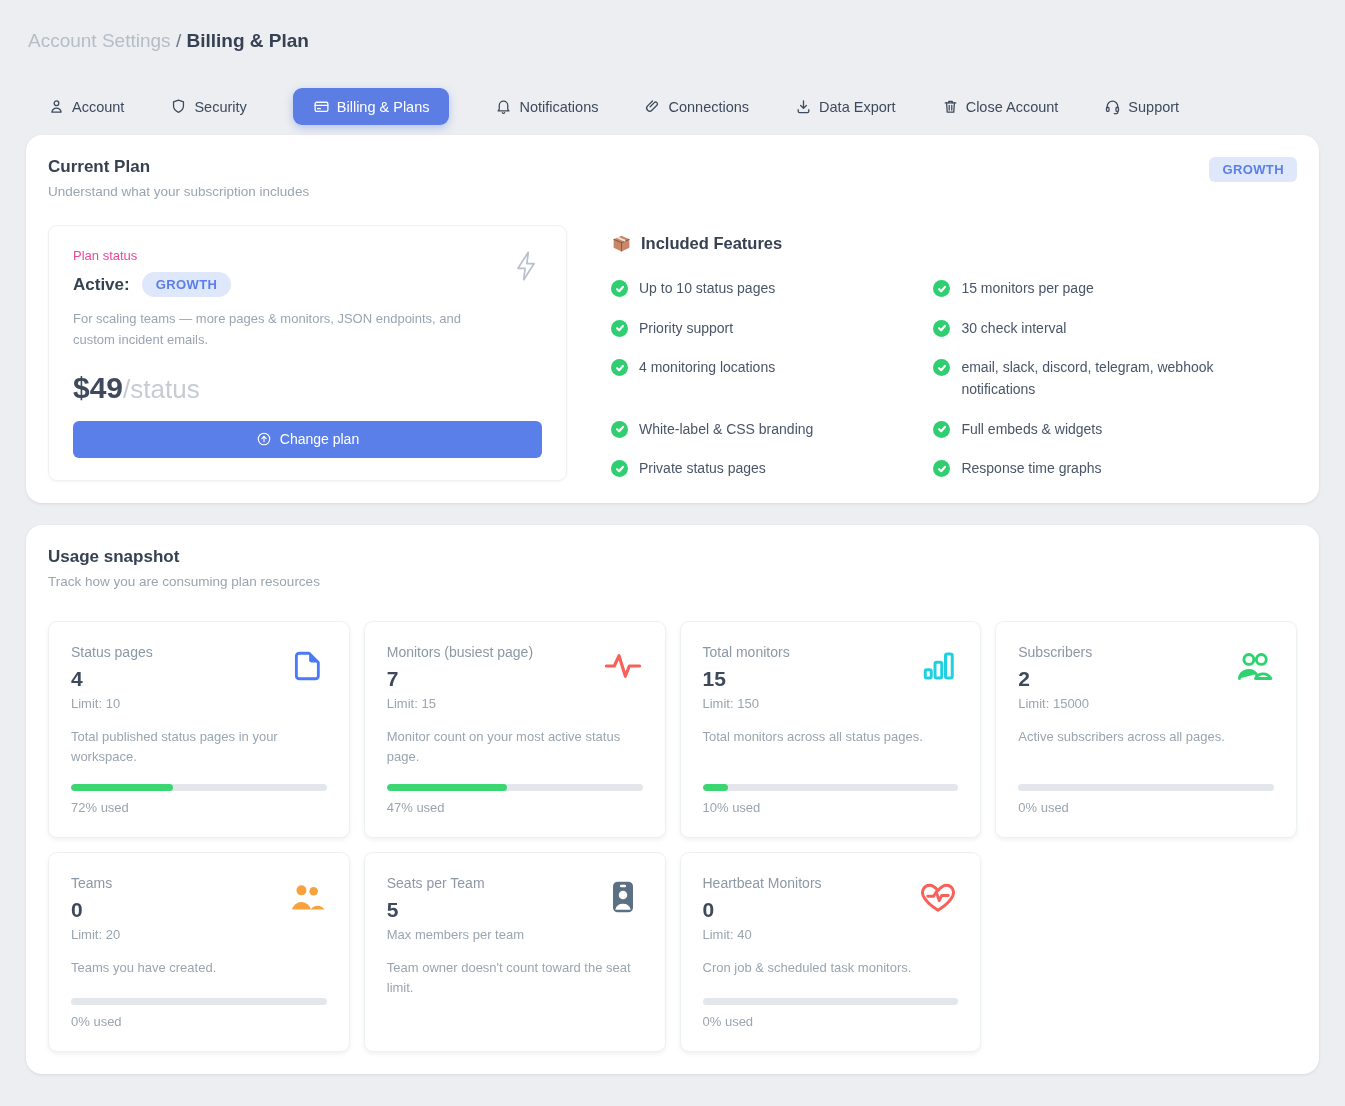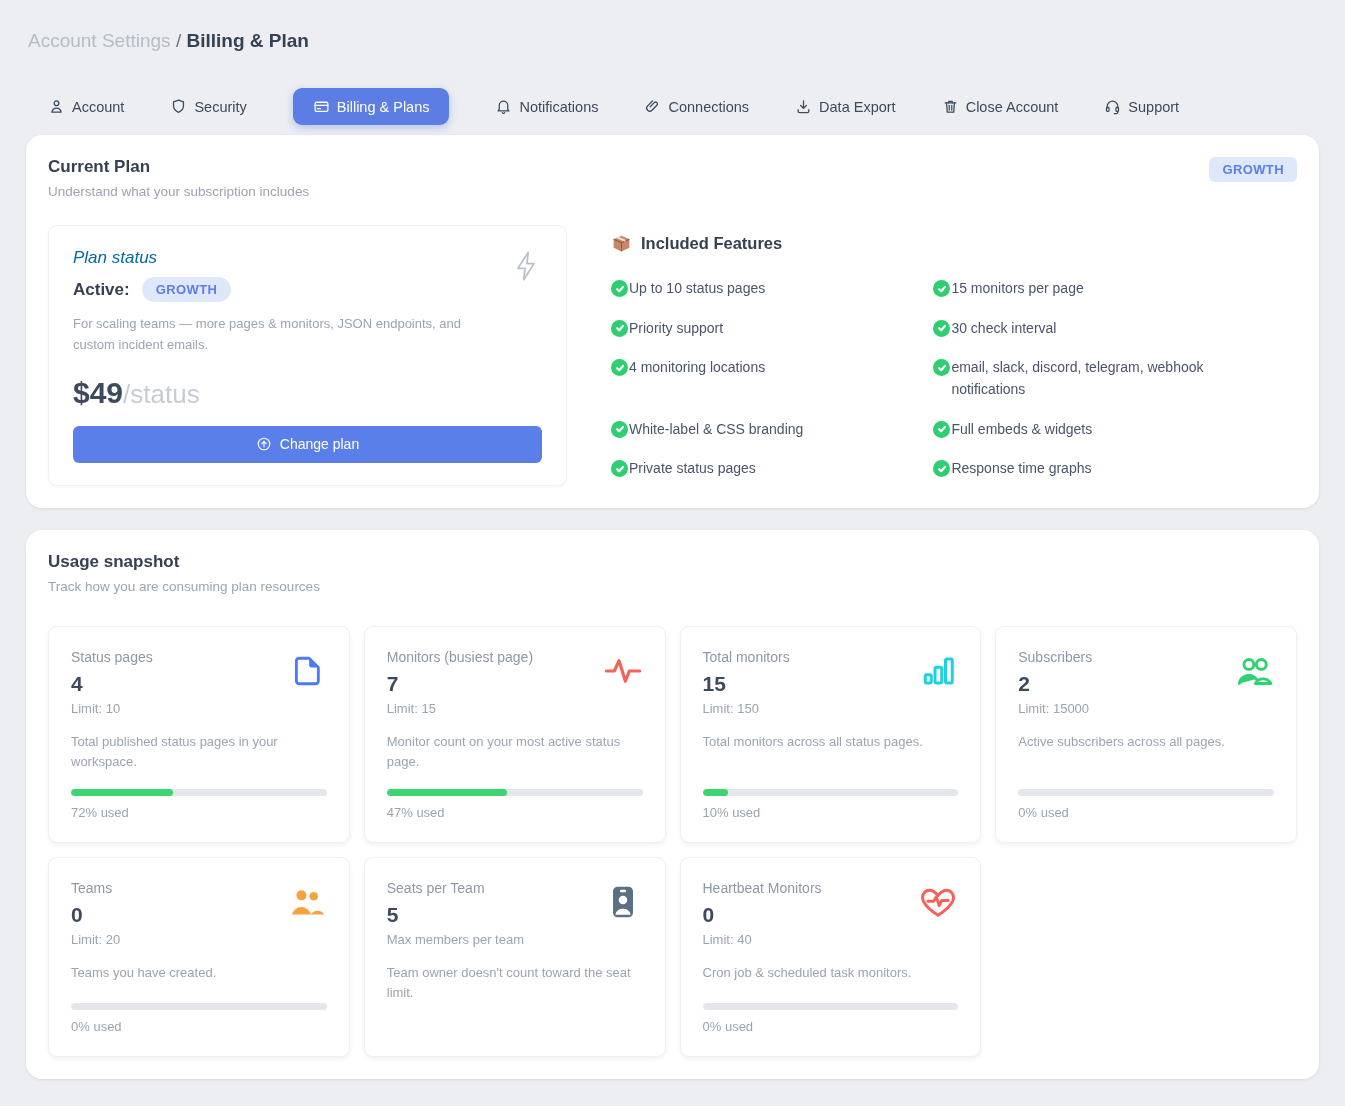--- a/index.html
+++ b/index.html
@@ -22,40 +22,40 @@
   .panel { background:#fff; border-radius:16px; box-shadow:0 1px 3px rgba(40,50,70,.10); padding:22px; margin-top:10px; }
   .panel + .panel { margin-top:22px; }
   .panel-head { display:flex; justify-content:space-between; align-items:flex-start; }
   .panel-title { font-size:17px; font-weight:700; color:#364152; }
   .panel-sub { font-size:13.5px; color:#9aa5b1; margin-top:7px; }
   .pill { background:#dfe7fb; color:#5b7fe8; font-size:13px; font-weight:600; padding:5px 13px; border-radius:6px; letter-spacing:.4px; }
 
   
   .plan-row { display:flex; gap:44px; margin-top:26px; }
   .plan-card { position:relative; width:519px; flex:none; border:1px solid #eef1f4; border-radius:9px; padding:22px 24px; box-shadow:0 1px 2px rgba(40,50,70,.05); }
-  .plan-label { font-size:17px; color:#0369a1;font-style:italic; }
+  .plan-label { font-size:13px; color:#ec4899; }
   .plan-status-row { display:flex; align-items:center; gap:12px; margin-top:9px; }
   .plan-status { font-size:17px; font-weight:700; color:#364152; }
   .plan-badge { background:#dfe7fb; color:#5b7fe8; font-size:13px; font-weight:600; padding:5px 14px; border-radius:14px; letter-spacing:.4px; }
   .plan-desc { font-size:13px; color:#9aa5b1; line-height:1.6; margin-top:12px; max-width:410px; }
   .price-row { margin-top:20px; }
   .price { font-size:30px; font-weight:700; color:#3e4a5b; }
   .period { font-size:26px; color:#c6ccd4; font-weight:400; }
   .change-btn { display:flex; align-items:center; justify-content:center; gap:8px; width:100%; height:37px;
     background:#5b7fe8; color:#fff; font-size:14px; font-family:inherit; border:none; border-radius:6px; cursor:pointer; margin-top:16px; }
   .change-btn svg { width:16px; height:16px; stroke:#fff; fill:none; stroke-width:1.7; stroke-linecap:round; stroke-linejoin:round; }
   .bolt { position:absolute; top:24px; right:26px; }
   .bolt svg { width:28px; height:32px; stroke:#b9c0c9; fill:none; stroke-width:1.5; stroke-linejoin:round; }
 
   
   .features { flex:1; padding-top:8px; }
   .features-head { display:flex; align-items:center; gap:9px; }
   .features-title { font-size:16.5px; font-weight:700; color:#364152; }
   .features-grid { display:grid; grid-template-columns:47% 53%; row-gap:18px; margin-top:24px; }
-  .feature { display:flex; align-items:flex-start; gap:1px; font-size:14px; color:#4a5568; line-height:1.55; padding-right:20px; }
+  .feature { display:flex; align-items:flex-start; gap:11px; font-size:14px; color:#4a5568; line-height:1.55; padding-right:20px; }
   .check { flex:none; width:17px; height:17px; margin-top:2px; border-radius:50%; background:#2ece71; display:flex; align-items:center; justify-content:center; }
   .check svg { width:10px; height:10px; stroke:#fff; fill:none; stroke-width:2.6; stroke-linecap:round; stroke-linejoin:round; }
 
   
   .usage-grid { display:grid; grid-template-columns:repeat(4,1fr); gap:14px; margin-top:32px; }
   .ucard { position:relative; border:1px solid #eef1f4; border-radius:9px; padding:22px; min-height:217px;
     box-shadow:0 2px 4px rgba(40,50,70,.07); display:flex; flex-direction:column; background:#fff; }
   .urow2 { min-height:200px; }
   .ucard-title { font-size:14px; color:#8d98a5; padding-right:54px; }
   .ucard-value { font-size:21px; font-weight:700; color:#3e4a5b; margin-top:7px; }

